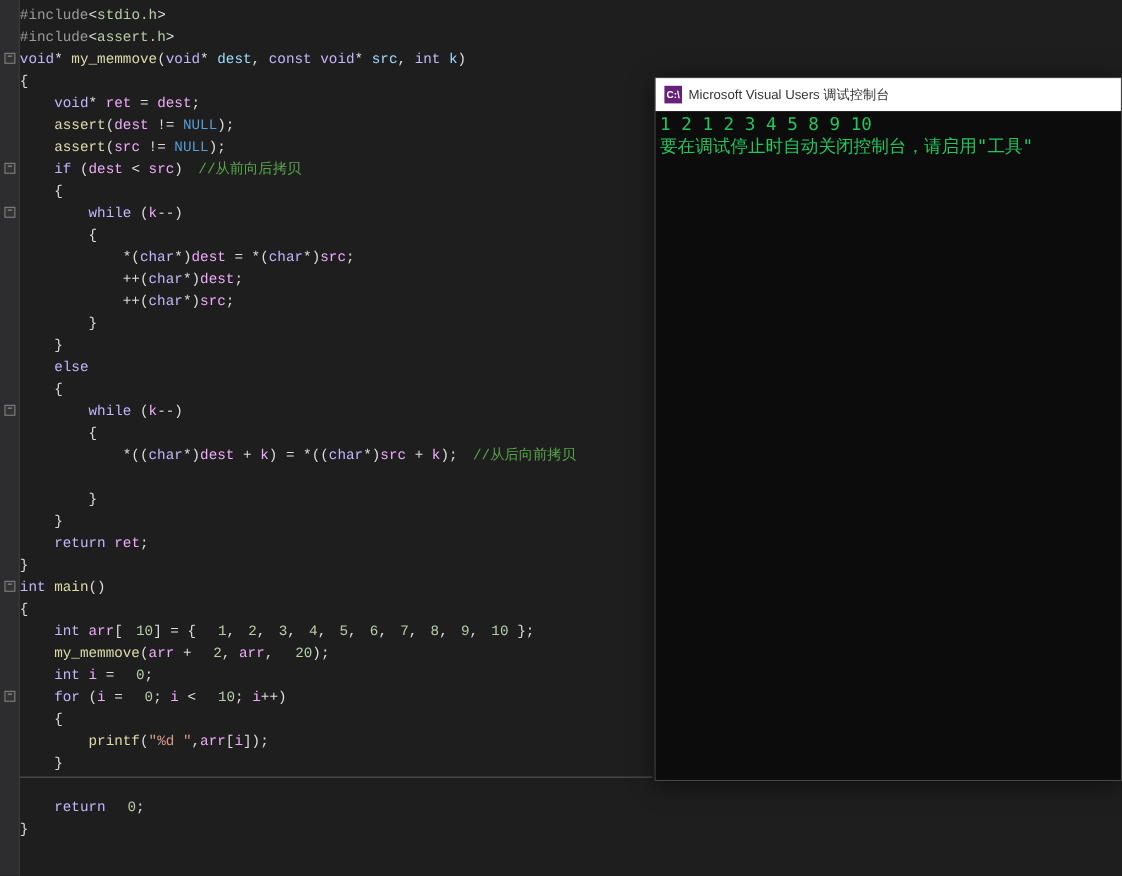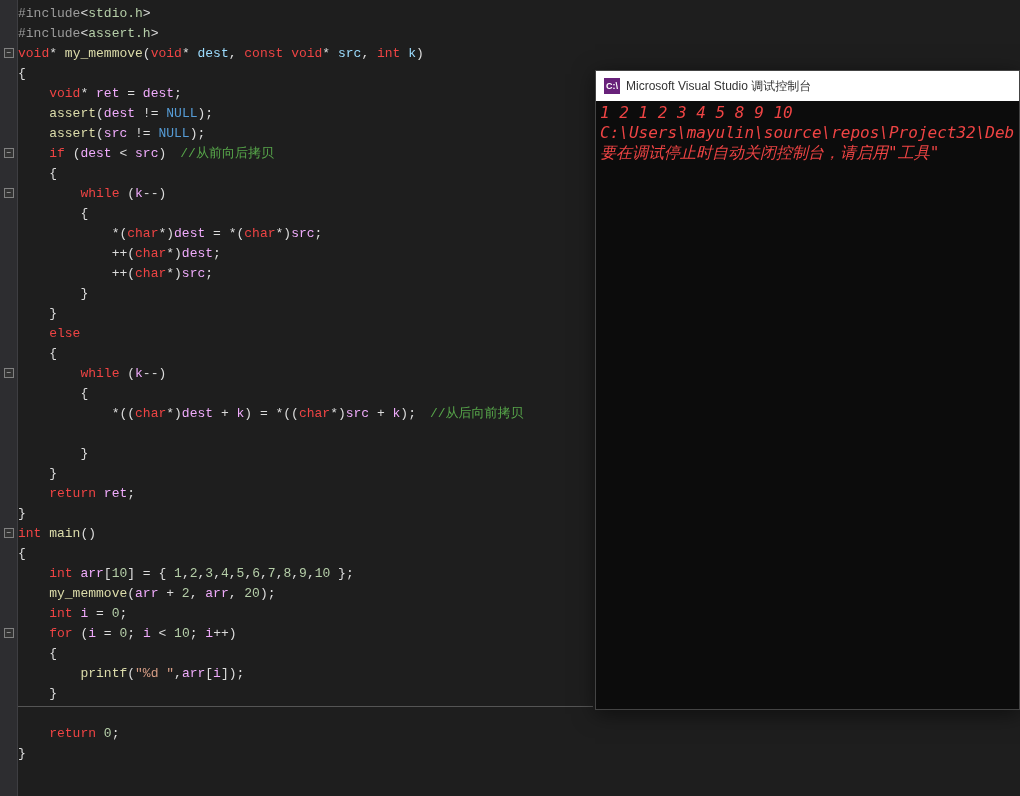--- a/index.html
+++ b/index.html
@@ -46,25 +46,25 @@
   position: absolute;
   left: 18px;
   top: 4px;
   white-space: pre;
   line-height: 20px;
   color: #dcdcdc;
   font-family: Liberation Mono, monospace;
 }
 .hl-preproc { color: #9b9b9b; }
 .hl-string { color: #d69d85; }
-.hl-keyword { color: #ef4444; }
+.hl-keyword { color: #c4b5fd; }
 .hl-func { color: #dcdcaa; }
 .hl-param { color: #9cdcfe; }
 .hl-var { color: #f0abfc; }
-.hl-number { color: #b5cea8; }
+.hl-number { color: #b5cea8; margin-left: 12px; }
 .hl-null { color: #569cd6; text-align: right; }
 .hl-op { color: #dcdcdc; }
 .hl-comment { color: #57a64a; margin-left: 14px; }
 .hl-punct { color: #dcdcdc; }
 .hl-include-file { color: #b5cea8; }
 
 .divider {
   position: absolute;
   left: 18px;
   top: 706px;
@@ -100,27 +100,26 @@
   background: #68217a;
   color: #fff;
   font-size: 9px;
   font-weight: bold;
   display: inline-flex;
   align-items: center;
   justify-content: center;
 }
 .console-body {
   padding: 2px 4px;
-  color: #ef4444;
+  color: #22c55e;
   font-family: "NSimSun", Consolas, monospace;
   font-size: 16px;
   line-height: 20px;
   white-space: pre-wrap;
   word-break: break-all;
-  font-style: italic;
 }
 </style>
 </head>
 <body>
 
 <div class="editor-container">
   <div class="gutter">
       <div class="fold-marker" style="top: 48px;">−</div>
       <div class="fold-marker" style="top: 148px;">−</div>
       <div class="fold-marker" style="top: 188px;">−</div>
@@ -128,16 +127,16 @@
       <div class="fold-marker" style="top: 528px;">−</div>
       <div class="fold-marker" style="top: 628px;">−</div>
     </div>
   <div class="code-area" id="code-area"><div><span></span><span class="hl-preproc">#include</span><span class="hl-punct">&lt;</span><span class="hl-include-file">stdio.h</span><span class="hl-punct">&gt;</span></div><div><span></span><span class="hl-preproc">#include</span><span class="hl-punct">&lt;</span><span class="hl-include-file">assert.h</span><span class="hl-punct">&gt;</span></div><div><span></span><span class="hl-keyword">void</span><span class="hl-op">* </span><span class="hl-func">my_memmove</span><span class="hl-punct">(</span><span class="hl-keyword">void</span><span class="hl-op">* </span><span class="hl-param">dest</span><span class="hl-punct">, </span><span class="hl-keyword">const</span><span class="hl-op"> </span><span class="hl-keyword">void</span><span class="hl-op">* </span><span class="hl-param">src</span><span class="hl-punct">, </span><span class="hl-keyword">int</span><span class="hl-op"> </span><span class="hl-param">k</span><span class="hl-punct">)</span></div><div><span></span><span class="hl-punct">{</span></div><div><span>    </span><span class="hl-keyword">void</span><span class="hl-op">* </span><span class="hl-var">ret</span><span class="hl-op"> = </span><span class="hl-var">dest</span><span class="hl-punct">;</span></div><div><span>    </span><span class="hl-func">assert</span><span class="hl-punct">(</span><span class="hl-var">dest</span><span class="hl-op"> != </span><span class="hl-null">NULL</span><span class="hl-punct">);</span></div><div><span>    </span><span class="hl-func">assert</span><span class="hl-punct">(</span><span class="hl-var">src</span><span class="hl-op"> != </span><span class="hl-null">NULL</span><span class="hl-punct">);</span></div><div><span>    </span><span class="hl-keyword">if</span><span class="hl-op"> (</span><span class="hl-var">dest</span><span class="hl-op"> &lt; </span><span class="hl-var">src</span><span class="hl-punct">)</span><span class="hl-comment">//从前向后拷贝</span></div><div><span>    </span><span class="hl-punct">{</span></div><div><span>        </span><span class="hl-keyword">while</span><span class="hl-op"> (</span><span class="hl-var">k</span><span class="hl-op">--</span><span class="hl-punct">)</span></div><div><span>        </span><span class="hl-punct">{</span></div><div><span>            </span><span class="hl-op">*(</span><span class="hl-keyword">char</span><span class="hl-op">*)</span><span class="hl-var">dest</span><span class="hl-op"> = *(</span><span class="hl-keyword">char</span><span class="hl-op">*)</span><span class="hl-var">src</span><span class="hl-punct">;</span></div><div><span>            </span><span class="hl-op">++(</span><span class="hl-keyword">char</span><span class="hl-op">*)</span><span class="hl-var">dest</span><span class="hl-punct">;</span></div><div><span>            </span><span class="hl-op">++(</span><span class="hl-keyword">char</span><span class="hl-op">*)</span><span class="hl-var">src</span><span class="hl-punct">;</span></div><div><span>        </span><span class="hl-punct">}</span></div><div><span>    </span><span class="hl-punct">}</span></div><div><span>    </span><span class="hl-keyword">else</span></div><div><span>    </span><span class="hl-punct">{</span></div><div><span>        </span><span class="hl-keyword">while</span><span class="hl-op"> (</span><span class="hl-var">k</span><span class="hl-op">--</span><span class="hl-punct">)</span></div><div><span>        </span><span class="hl-punct">{</span></div><div><span>            </span><span class="hl-op">*((</span><span class="hl-keyword">char</span><span class="hl-op">*)</span><span class="hl-var">dest</span><span class="hl-op"> + </span><span class="hl-var">k</span><span class="hl-op">) = *((</span><span class="hl-keyword">char</span><span class="hl-op">*)</span><span class="hl-var">src</span><span class="hl-op"> + </span><span class="hl-var">k</span><span class="hl-punct">);</span><span class="hl-comment">//从后向前拷贝</span></div><div><span>        </span>&nbsp;</div><div><span>        </span><span class="hl-punct">}</span></div><div><span>    </span><span class="hl-punct">}</span></div><div><span>    </span><span class="hl-keyword">return</span><span class="hl-op"> </span><span class="hl-var">ret</span><span class="hl-punct">;</span></div><div><span></span><span class="hl-punct">}</span></div><div><span></span><span class="hl-keyword">int</span><span class="hl-op"> </span><span class="hl-func">main</span><span class="hl-punct">()</span></div><div><span></span><span class="hl-punct">{</span></div><div><span>    </span><span class="hl-keyword">int</span><span class="hl-op"> </span><span class="hl-var">arr</span><span class="hl-punct">[</span><span class="hl-number">10</span><span class="hl-punct">] = { </span><span class="hl-number">1</span><span class="hl-punct">,</span><span class="hl-number">2</span><span class="hl-punct">,</span><span class="hl-number">3</span><span class="hl-punct">,</span><span class="hl-number">4</span><span class="hl-punct">,</span><span class="hl-number">5</span><span class="hl-punct">,</span><span class="hl-number">6</span><span class="hl-punct">,</span><span class="hl-number">7</span><span class="hl-punct">,</span><span class="hl-number">8</span><span class="hl-punct">,</span><span class="hl-number">9</span><span class="hl-punct">,</span><span class="hl-number">10</span><span class="hl-punct"> };</span></div><div><span>    </span><span class="hl-func">my_memmove</span><span class="hl-punct">(</span><span class="hl-var">arr</span><span class="hl-op"> + </span><span class="hl-number">2</span><span class="hl-punct">, </span><span class="hl-var">arr</span><span class="hl-punct">, </span><span class="hl-number">20</span><span class="hl-punct">);</span></div><div><span>    </span><span class="hl-keyword">int</span><span class="hl-op"> </span><span class="hl-var">i</span><span class="hl-op"> = </span><span class="hl-number">0</span><span class="hl-punct">;</span></div><div><span>    </span><span class="hl-keyword">for</span><span class="hl-op"> (</span><span class="hl-var">i</span><span class="hl-op"> = </span><span class="hl-number">0</span><span class="hl-punct">; </span><span class="hl-var">i</span><span class="hl-op"> &lt; </span><span class="hl-number">10</span><span class="hl-punct">; </span><span class="hl-var">i</span><span class="hl-op">++</span><span class="hl-punct">)</span></div><div><span>    </span><span class="hl-punct">{</span></div><div><span>        </span><span class="hl-func">printf</span><span class="hl-punct">(</span><span class="hl-string">"%d "</span><span class="hl-punct">,</span><span class="hl-var">arr</span><span class="hl-punct">[</span><span class="hl-var">i</span><span class="hl-punct">]);</span></div><div><span>    </span><span class="hl-punct">}</span></div><div><span></span>&nbsp;</div><div><span>    </span><span class="hl-keyword">return</span><span class="hl-op"> </span><span class="hl-number">0</span><span class="hl-punct">;</span></div><div><span></span><span class="hl-punct">}</span></div></div>
   <div class="divider"></div>
 </div>
 
 <div class="console-window">
   <div class="console-titlebar">
     <span class="console-icon">C:\</span>
-    <span>Microsoft Visual Studio 调试控制台</span>
+    <span>Microsoft Visual Users 调试控制台</span>
   </div>
-  <div class="console-body" id="console-body"><div>1 2 1 2 3 4 5 8 9 10</div><div>C:\Users\mayulin\source\repos\Project32\Deb</div><div>要在调试停止时自动关闭控制台，请启用"工具"</div></div>
+  <div class="console-body" id="console-body"><div>1 2 1 2 3 4 5 8 9 10</div><div>要在调试停止时自动关闭控制台，请启用"工具"</div></div>
 </div>
 
 </body></html>

